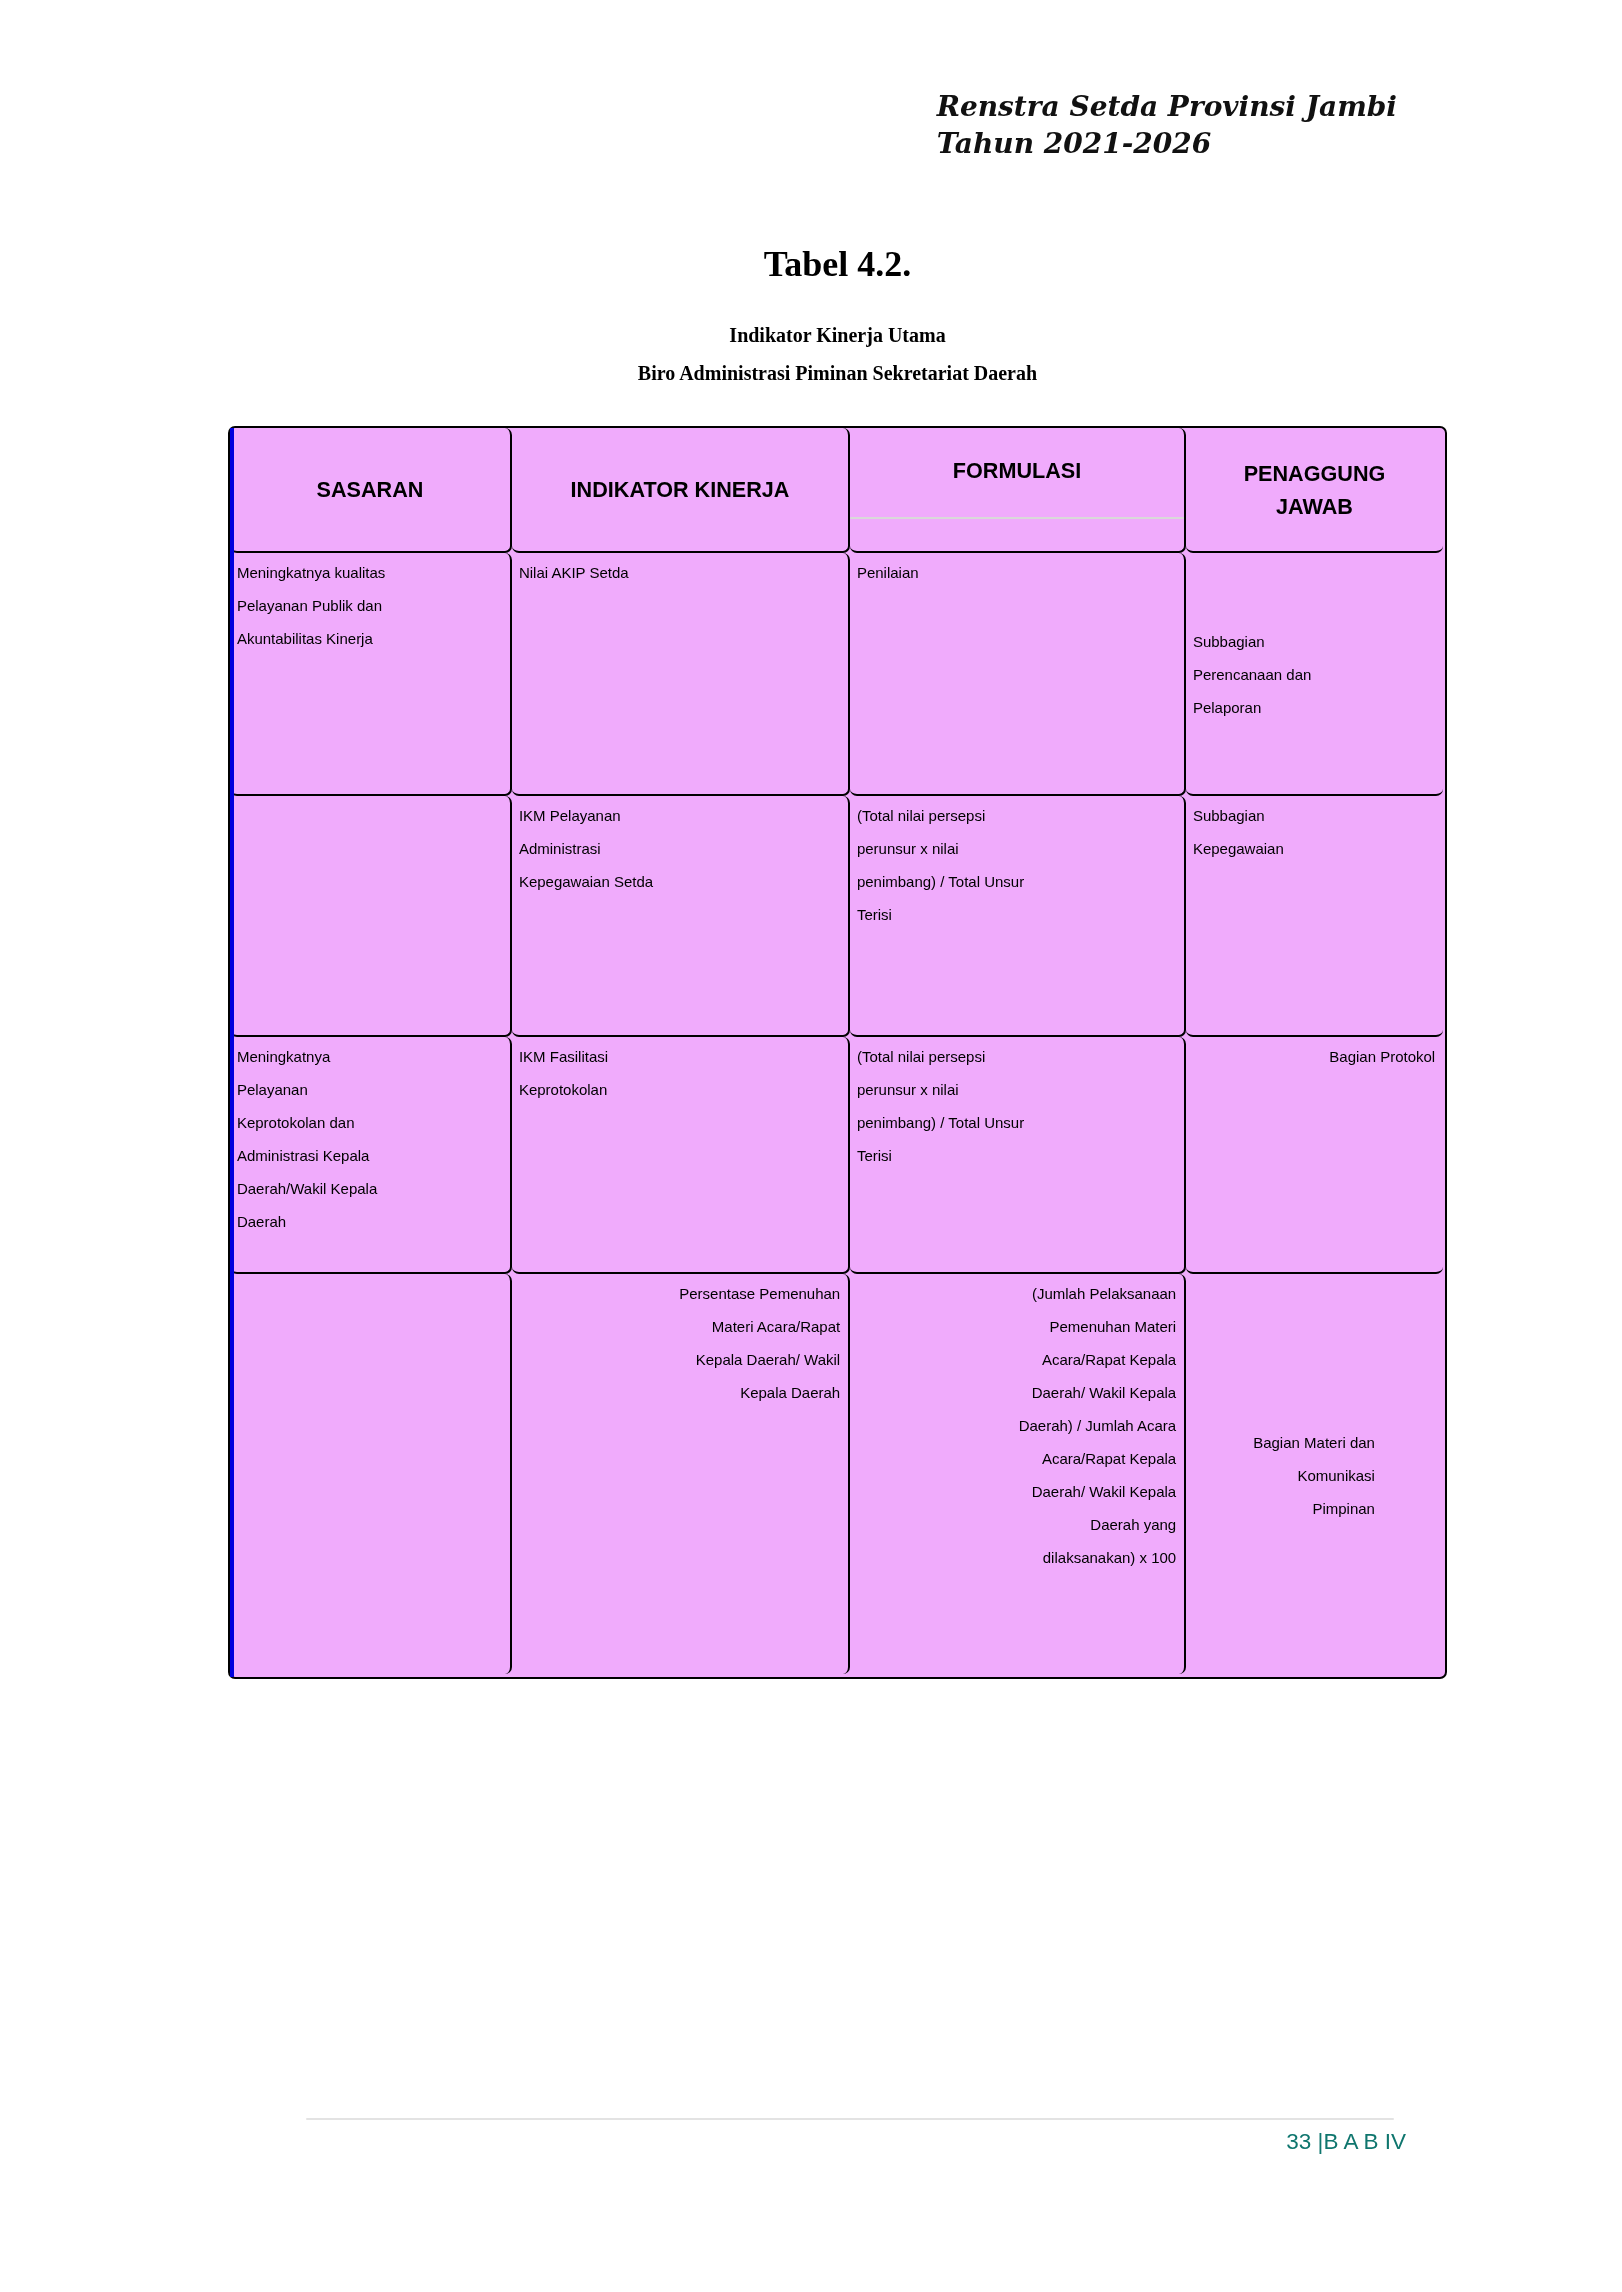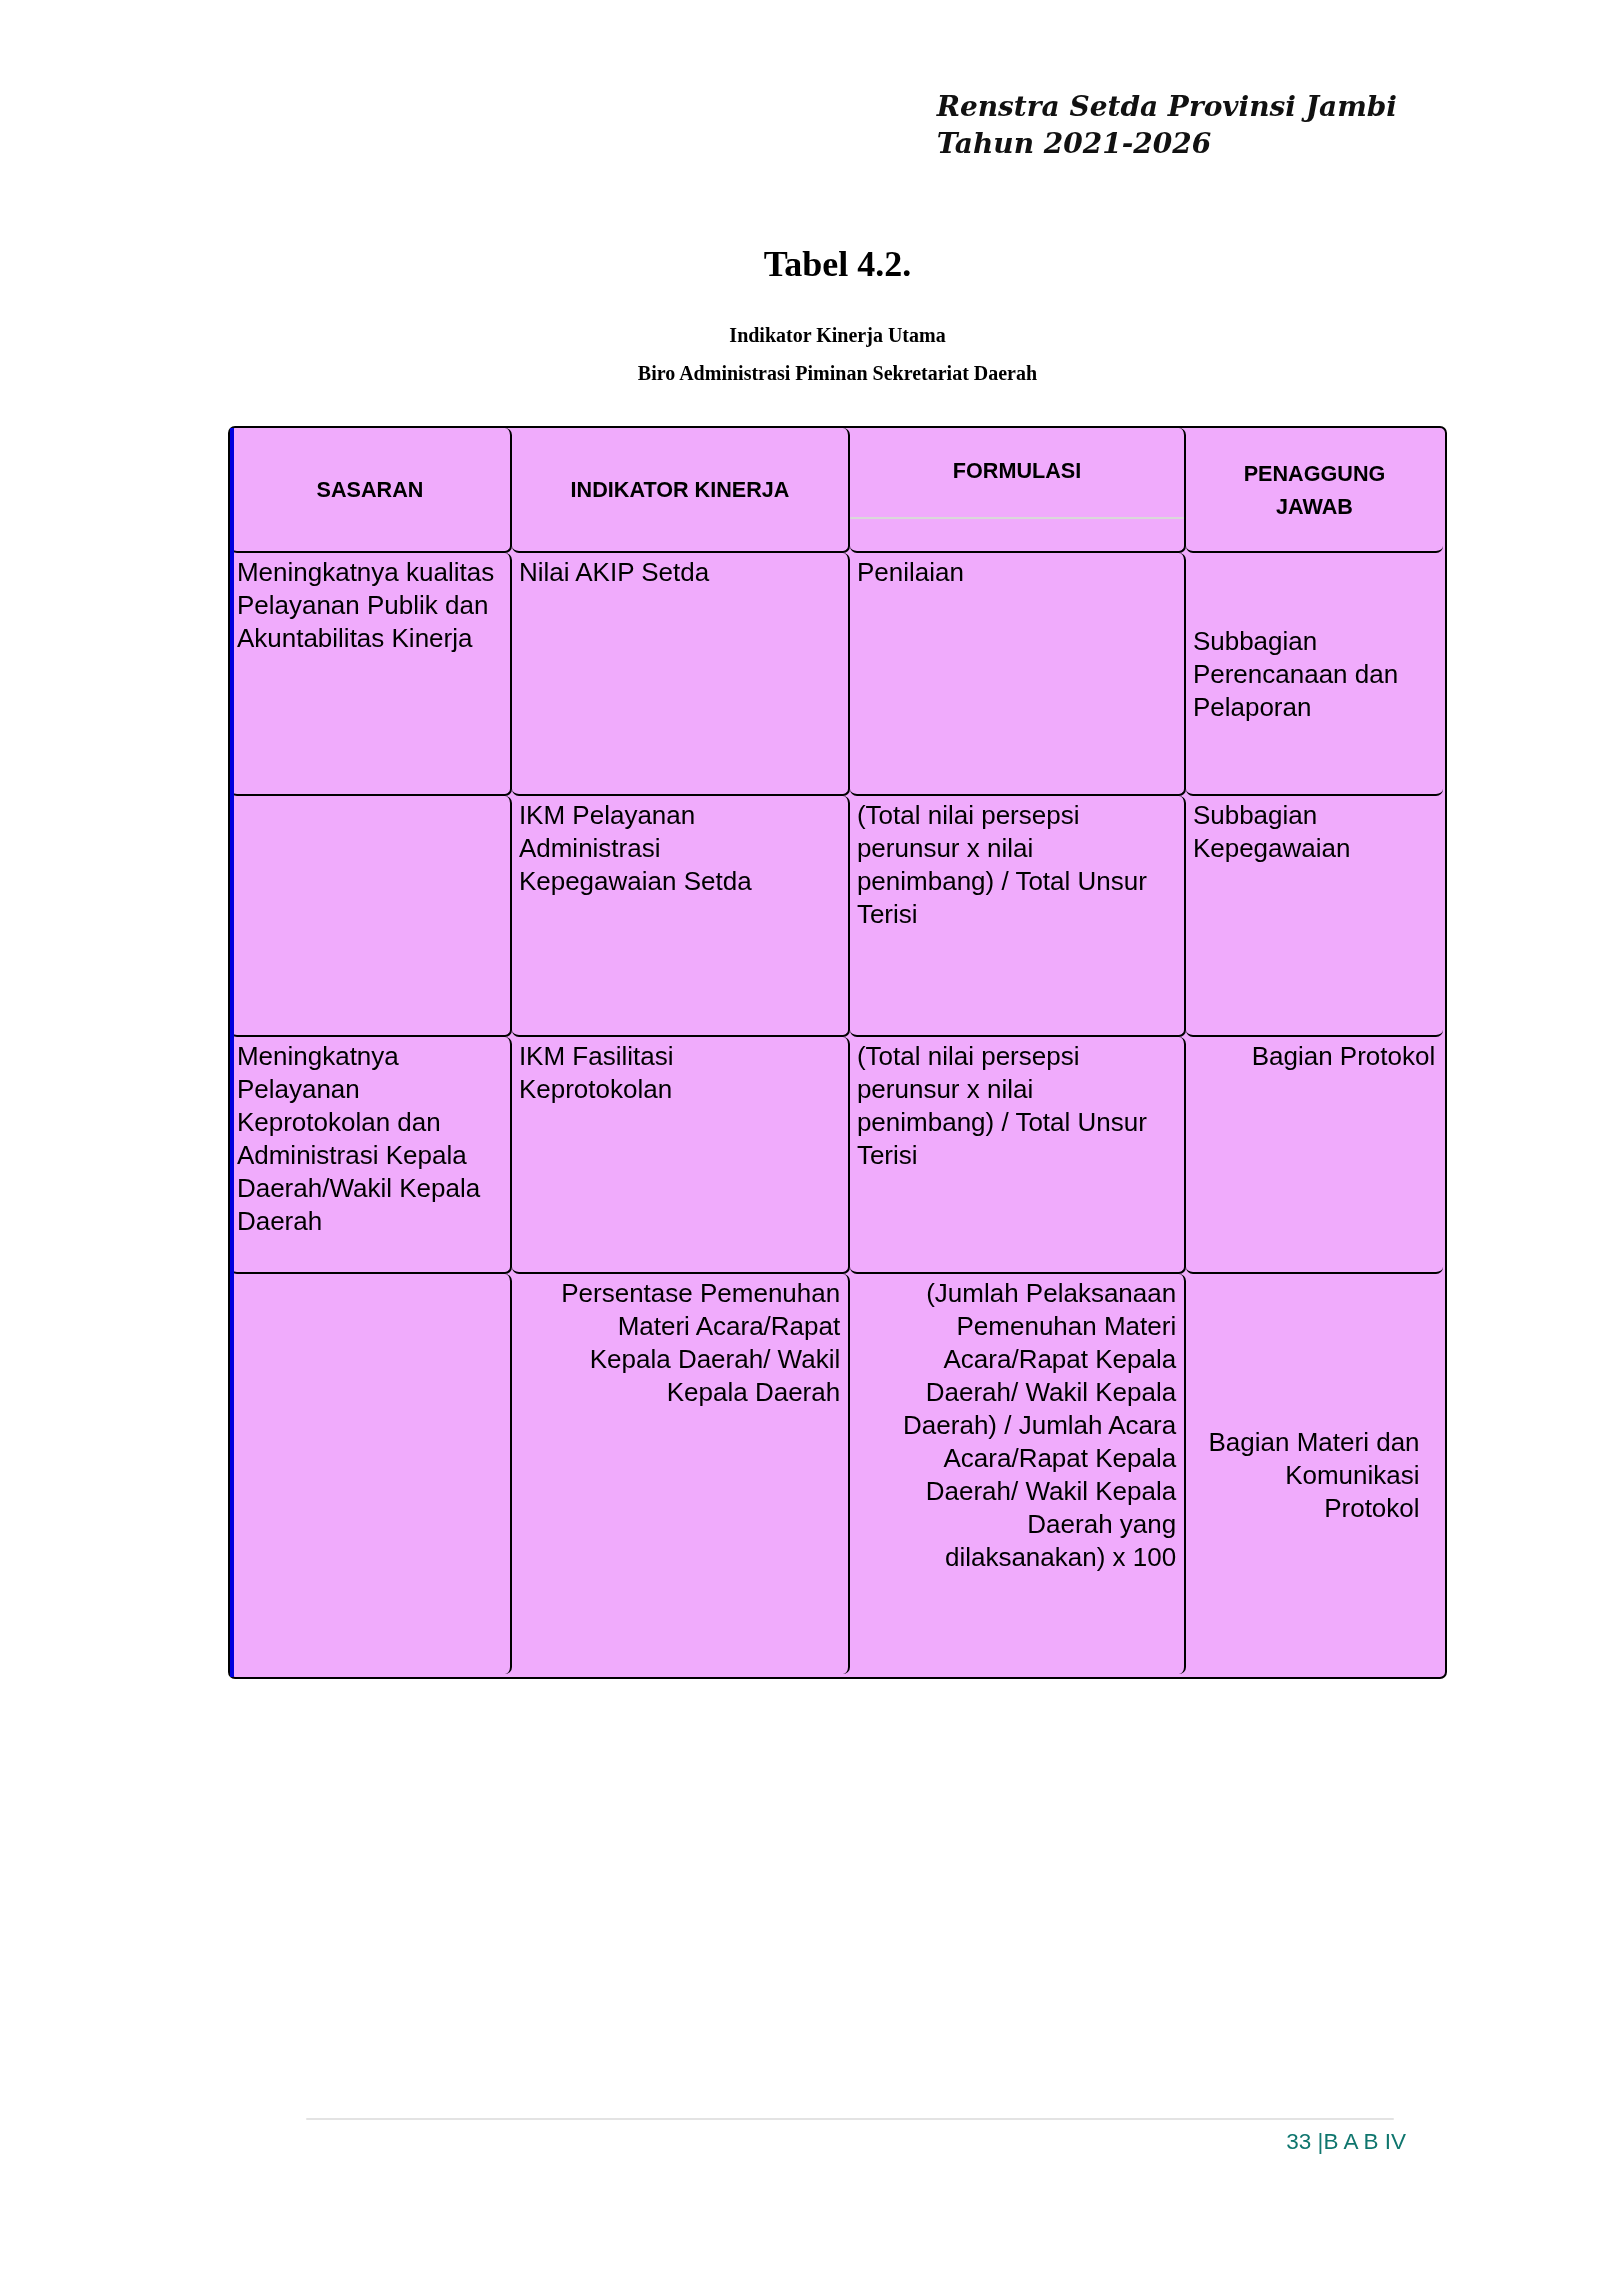--- a/index.html
+++ b/index.html
@@ -36,21 +36,21 @@
     grid-template-columns:282px 338px 336px 257px;
     grid-template-rows:125px 243px 241px 237px 400px;
     background:#f0abfc;
   }
   .doc-table::before {
     content:""; position:absolute; left:0; top:0; bottom:0; width:3.9px;
     background:#0000dd; z-index:2;
   }
   .td {
     position:relative;
-    font-size:26px; line-height:33px;
+    font-size:15px; line-height:33px;
     padding:2.9px 7.8px 0 6.9px;
     white-space:pre-line;
     overflow:hidden;
   }
   .cb { border-right:2px solid #000; }   
   .rb { border-bottom:2.9px solid #000; }  
   .th {
     font-weight:bold; font-size:21.6px;
     display:flex; align-items:center; justify-content:center;
     text-align:center; padding:0 5.9px;
@@ -134,21 +134,21 @@
 Pemenuhan Materi
 Acara/Rapat Kepala
 Daerah/ Wakil Kepala
 Daerah) / Jumlah Acara
 Acara/Rapat Kepala
 Daerah/ Wakil Kepala
 Daerah yang
 dilaksanakan) x 100</div>
     <div class="td h-center v-mid">Bagian Materi dan
 Komunikasi
-Protokol</div>
+Pimpinan</div>
 
   </div>
 
   <div class="footer-rule"></div>
   <div class="footer-label">33 |B A B IV</div>
 
 </div>
 
 
 </body></html>

